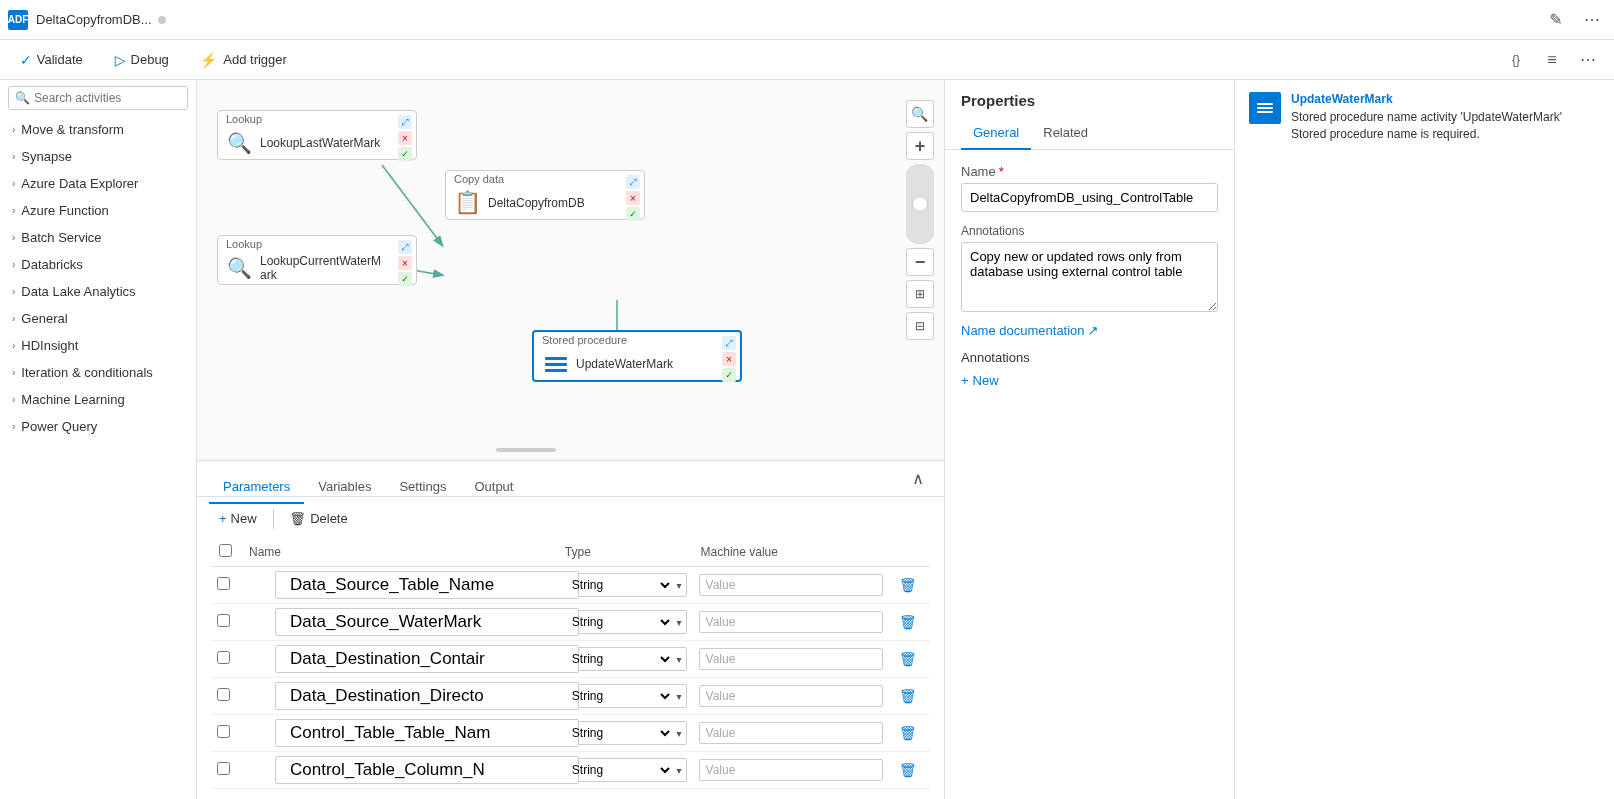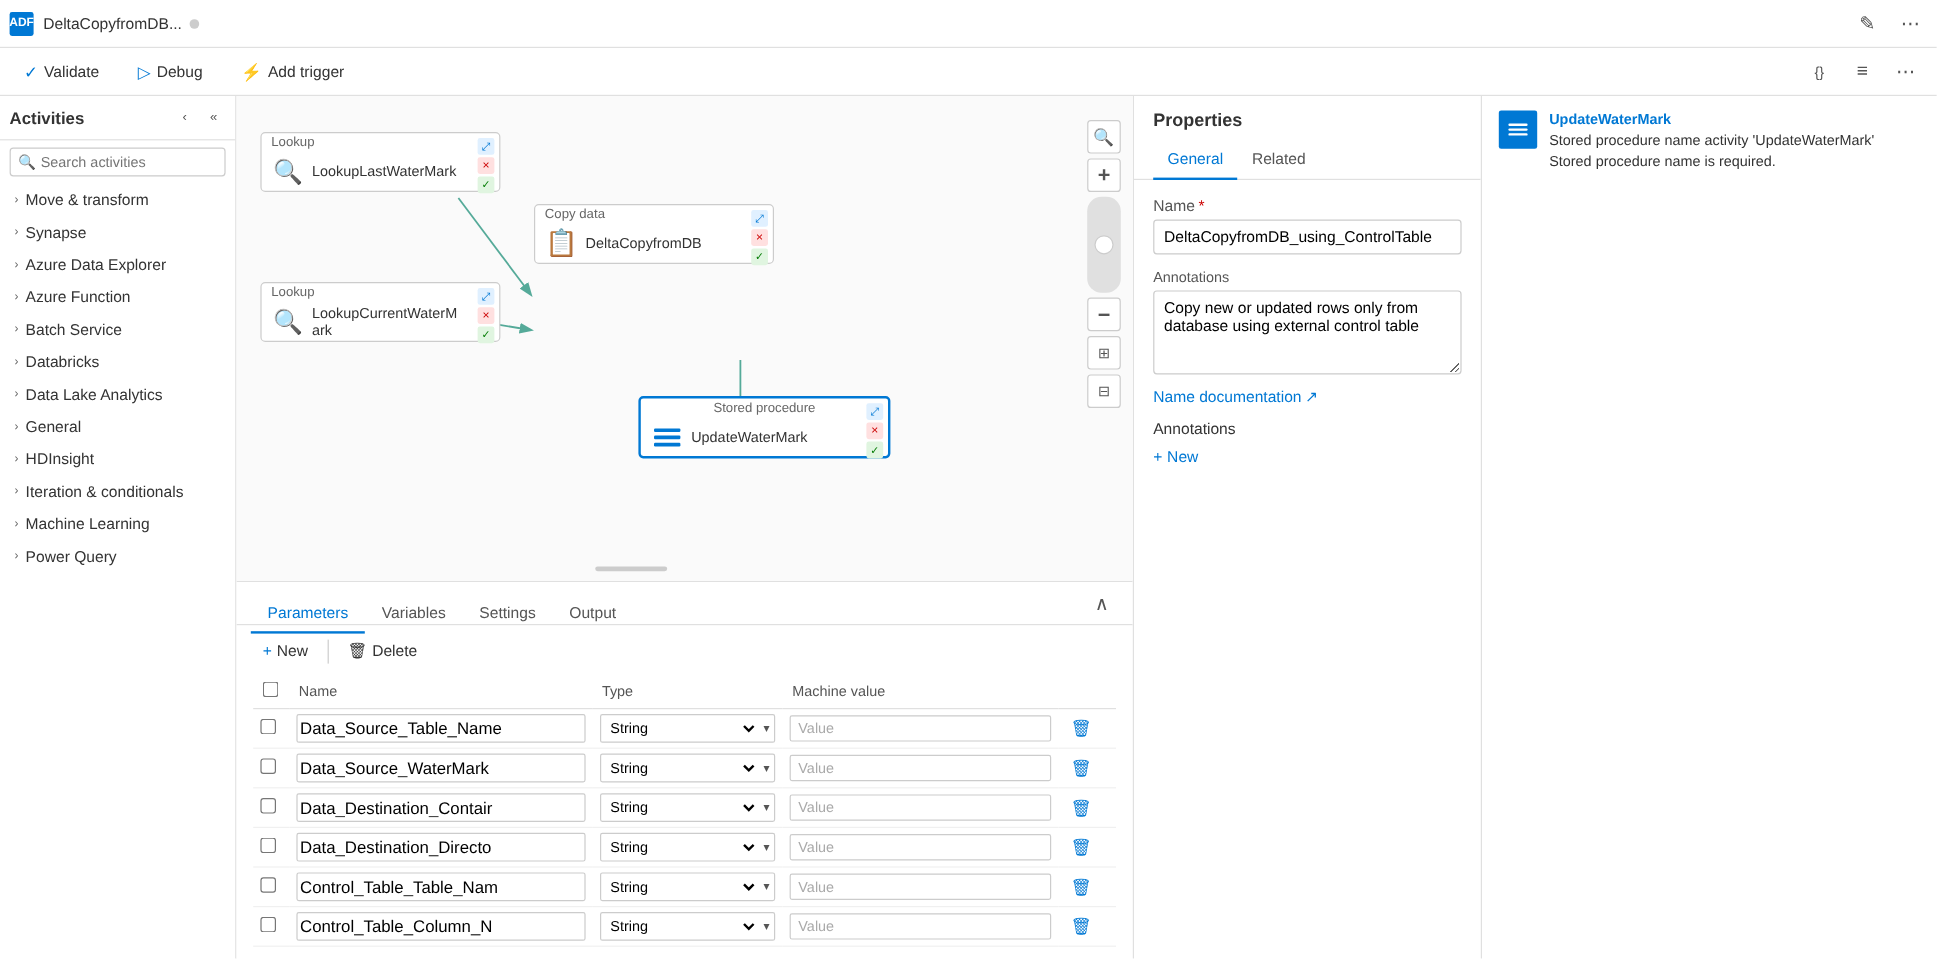--- a/index.html
+++ b/index.html
@@ -51,21 +51,21 @@
     .bottom-content { padding: 10px 14px; }
     .params-toolbar { display: flex; align-items: center; gap: 8px; margin-bottom: 8px; }
     .params-btn { display: flex; align-items: center; gap: 4px; background: none; border: none; cursor: pointer; color: #333; font-size: 13px; padding: 4px 8px; }
     .params-btn .btn-icon { color: #0078d4; }
     .params-separator { width: 1px; height: 20px; background: #ccc; }
 
     .params-table { width: 100%; border-collapse: collapse; }
     .params-table th { text-align: left; padding: 6px 8px; font-size: 12px; color: #555; font-weight: 500; border-bottom: 1px solid #e0e0e0; }
     .params-table td { padding: 4px 6px; border-bottom: 1px solid #f0f0f0; vertical-align: middle; }
     .params-table .checkbox-col { width: 30px; }
-    .param-input { width: 100%; border: 1px solid #ccc; border-radius: 2px; padding: 3px 2px; font-size: 14px; outline: none; }
+    .param-input { width: 100%; border: 1px solid #ccc; border-radius: 2px; padding: 3px 14px; font-size: 17px; outline: none; margin-left: 28px; }
     .type-select-wrapper { display: flex; align-items: center; border: 1px solid #ccc; border-radius: 2px; background: #fff; }
     .type-select { border: none; outline: none; font-size: 12px; padding: 3px 4px; background: transparent; flex: 1; }
     .type-select-chevron { padding: 0 4px; color: #555; font-size: 10px; }
     .value-input { width: 100%; border: 1px solid #ccc; border-radius: 2px; padding: 3px 6px; font-size: 12px; outline: none; color: #aaa; }
     .delete-btn { background: none; border: none; cursor: pointer; color: #0078d4; font-size: 14px; padding: 2px 4px; }
 
     
     .properties-panel { width: 290px; border-left: 1px solid #e0e0e0; background: #fff; display: flex; flex-direction: column; overflow-y: auto; }
     .props-header { padding: 12px 16px 8px; font-size: 15px; font-weight: 600; color: #333; }
     .props-tabs { display: flex; border-bottom: 1px solid #e0e0e0; padding: 0 16px; }
@@ -123,27 +123,20 @@
   <div class="toolbar-right">
     <button class="icon-btn" style="font-size:12px;">{}</button>
     <button class="icon-btn">≡</button>
     <button class="icon-btn">⋯</button>
   </div>
 </div>
 
 <div class="main">
 
   <div class="sidebar">
-    <div class="sidebar-header">
-      <span class="sidebar-title">Activities</span>
-      <div class="sidebar-header-icons">
-        <button class="icon-btn" style="width:20px;height:20px;font-size:11px;">‹</button>
-        <button class="icon-btn" style="width:20px;height:20px;font-size:11px;">«</button>
-      </div>
-    </div>
     <div class="search-box">
       <span style="color:#888;font-size:12px;margin-right:4px;">🔍</span>
       <input type="text" placeholder="Search activities" style="">
     </div>
     <div style="overflow-y:auto;flex:1;">
       <div class="nav-item">
         <span class="chevron">›</span>
         <span>Move &amp; transform</span>
       </div>
       <div class="nav-item">
@@ -244,21 +237,21 @@
           <div class="node-icon" style="font-size:22px;">📋</div>
           <span class="node-name">DeltaCopyfromDB</span>
         </div>
         <div style="position:absolute;right:4px;top:4px;display:flex;flex-direction:column;gap:2px;">
           <div style="background:#e0f0ff;border-radius:2px;width:14px;height:14px;display:flex;align-items:center;justify-content:center;font-size:9px;color:#0078d4;cursor:pointer;">⤢</div>
           <div style="background:#ffe0e0;border-radius:2px;width:14px;height:14px;display:flex;align-items:center;justify-content:center;font-size:10px;color:#c00;cursor:pointer;">×</div>
           <div style="background:#e0f5e0;border-radius:2px;width:14px;height:14px;display:flex;align-items:center;justify-content:center;font-size:9px;color:#007a00;cursor:pointer;">✓</div>
         </div>
       </div>
 
-      <div class="pipeline-node" style="left:335px;top:250px;width:210px; border:2px solid #0078d4;text-align:center;">
+      <div class="pipeline-node" style="left:335px;top:250px;width:210px; border:2px solid #0078d4;">
         <div class="node-header">Stored procedure</div>
         <div class="node-body">
           <div class="node-icon" style="color:#0078d4;font-size:18px;display:flex;gap:1px;flex-direction:column;">
             <div style="width:22px;height:3px;background:#0078d4;margin:1px 0;border-radius:1px;"></div>
             <div style="width:22px;height:3px;background:#0078d4;margin:1px 0;border-radius:1px;"></div>
             <div style="width:22px;height:3px;background:#0078d4;margin:1px 0;border-radius:1px;"></div>
           </div>
           <span class="node-name">UpdateWaterMark</span>
         </div>
         <div style="position:absolute;right:4px;top:4px;display:flex;flex-direction:column;gap:2px;">

